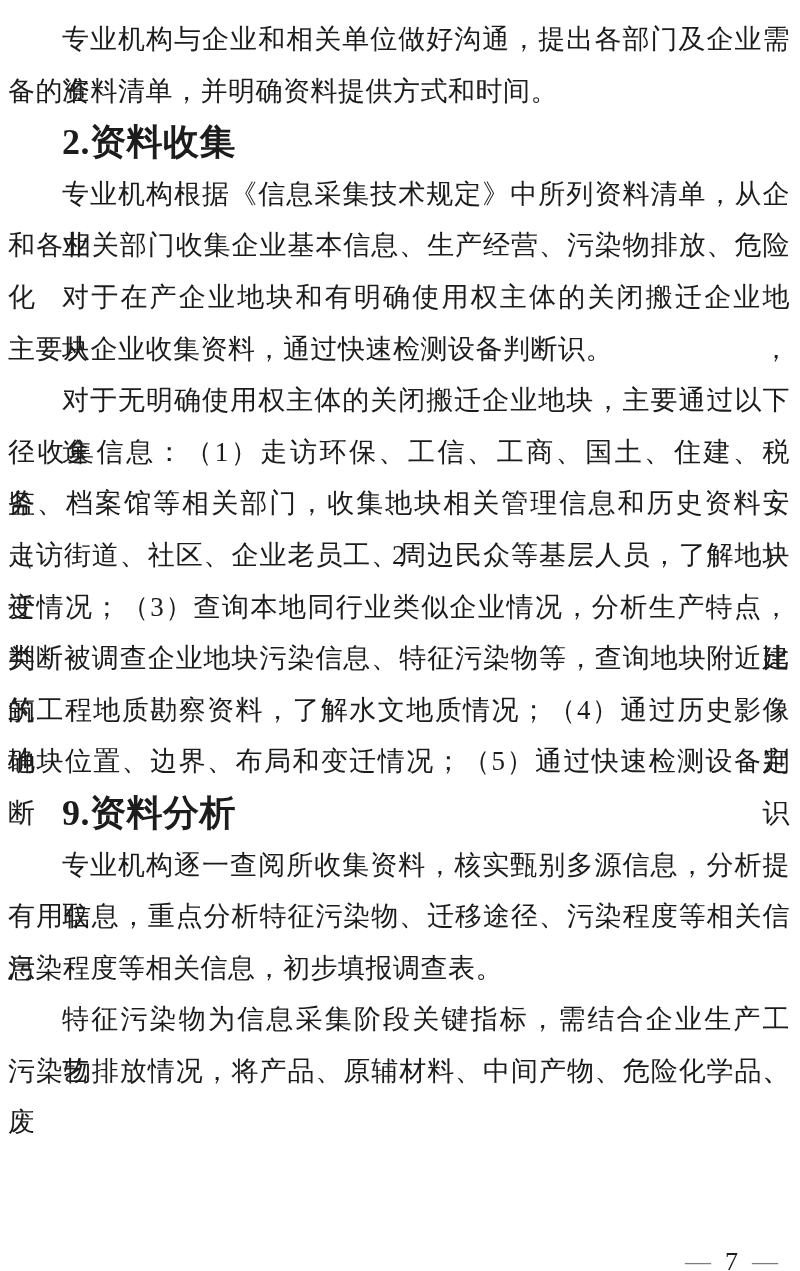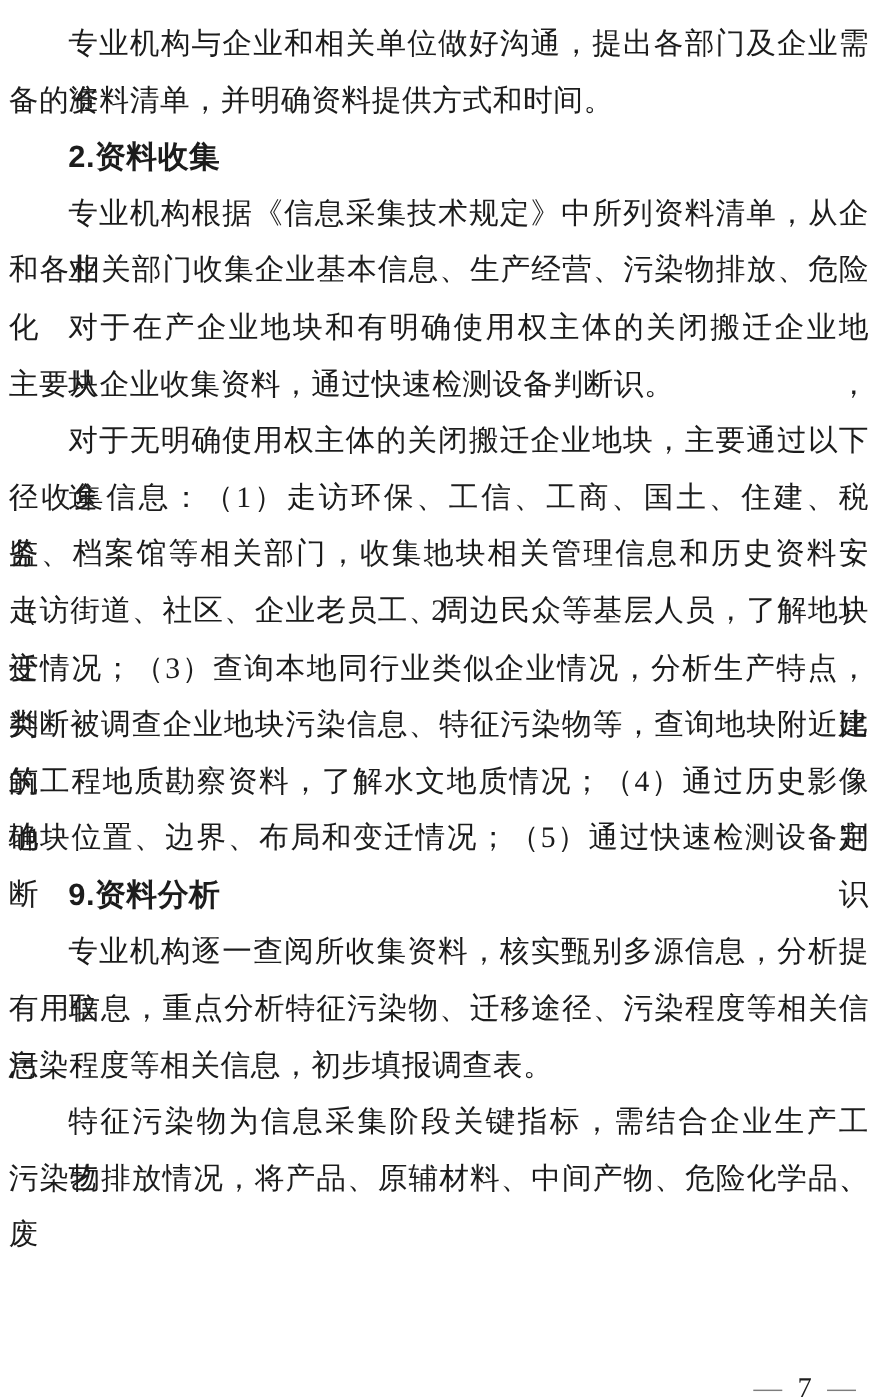--- a/index.html
+++ b/index.html
@@ -38,23 +38,23 @@
   .line.justify {
     white-space: normal;
     text-align: justify;
     text-align-last: justify;
     -moz-text-align-last: justify;
   }
   .line.indent {
     padding-left: 54px;
   }
   .line.heading {
-    font-family: Liberation Sans, sans-serif;
+    font-family: Liberation Serif, serif;
     font-weight: 700;
-    font-size: 28px;
+    font-size: 36px;
     white-space: nowrap;
     text-align: left;
     text-align-last: left;
   }
   .footer {
     position: absolute;
     right: 22px;
     bottom: 8px;
     font-size: 26px;
     line-height: 26px;

